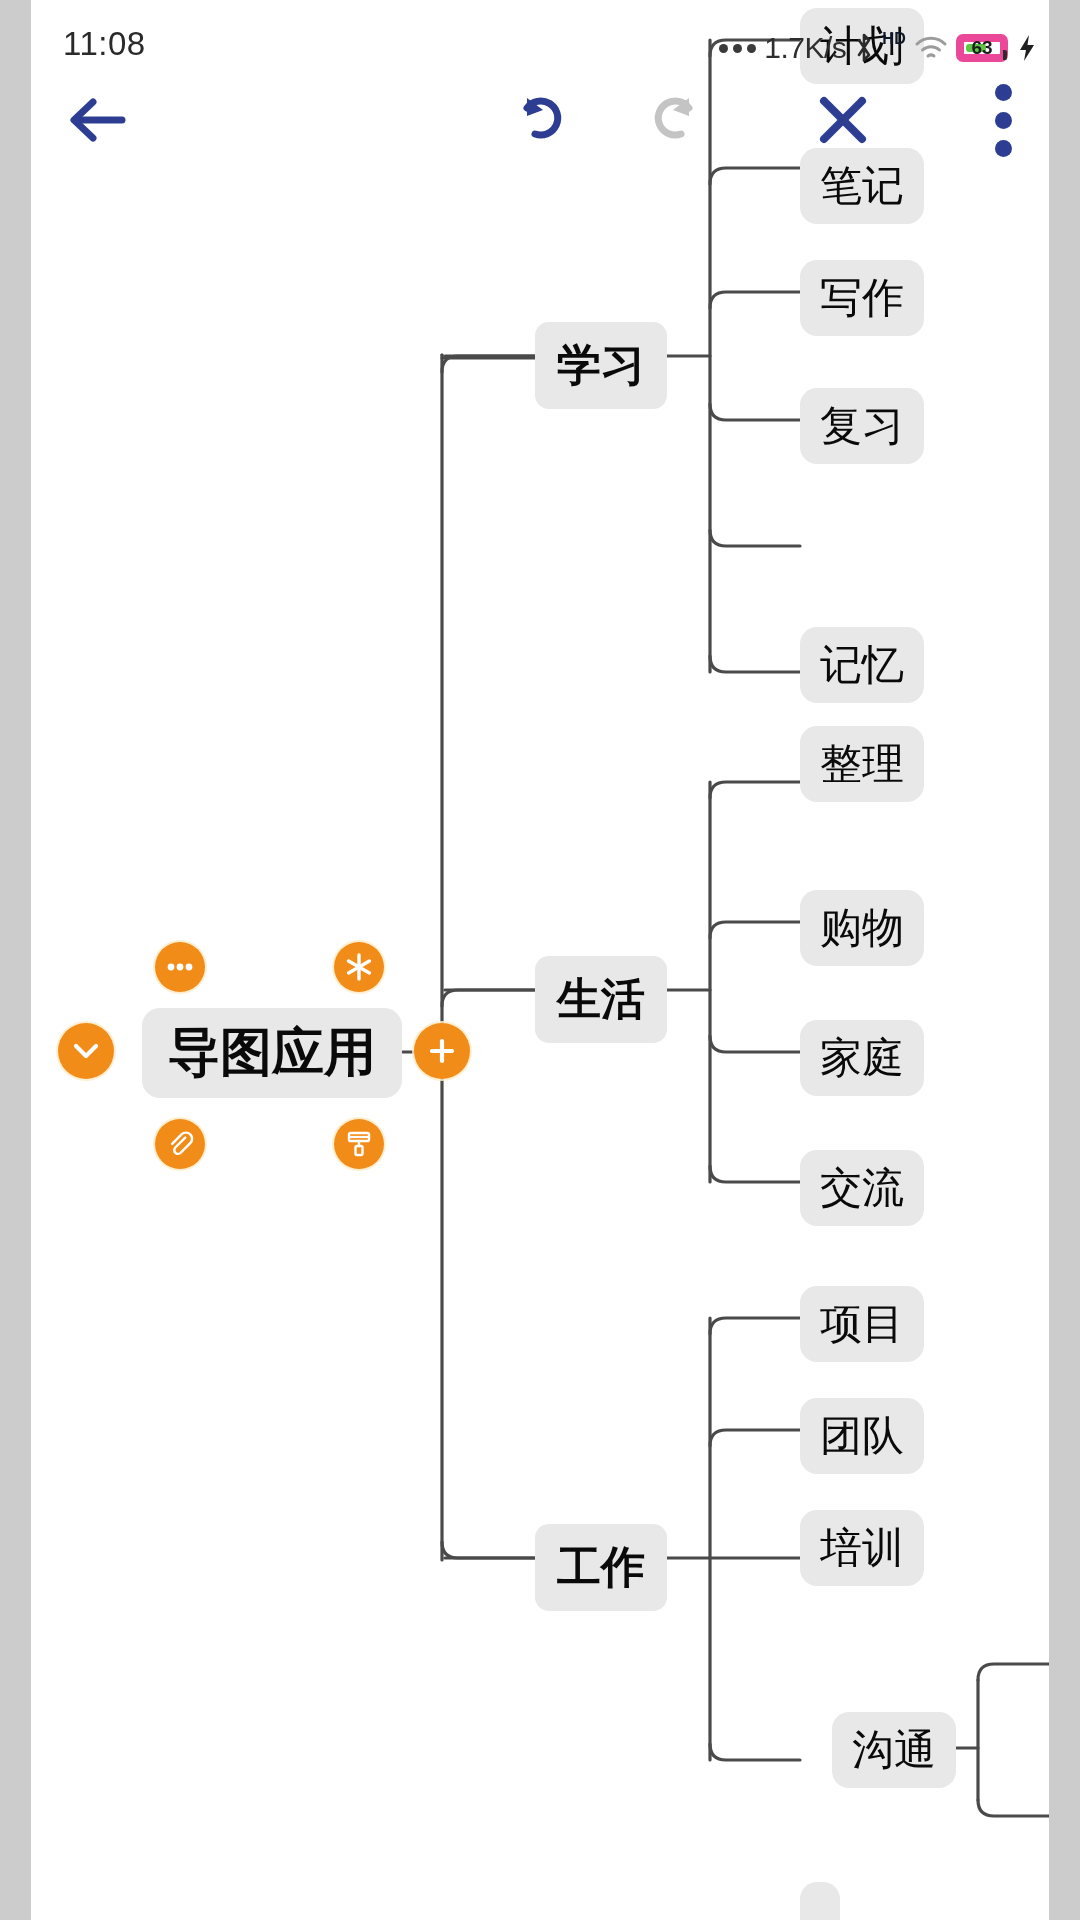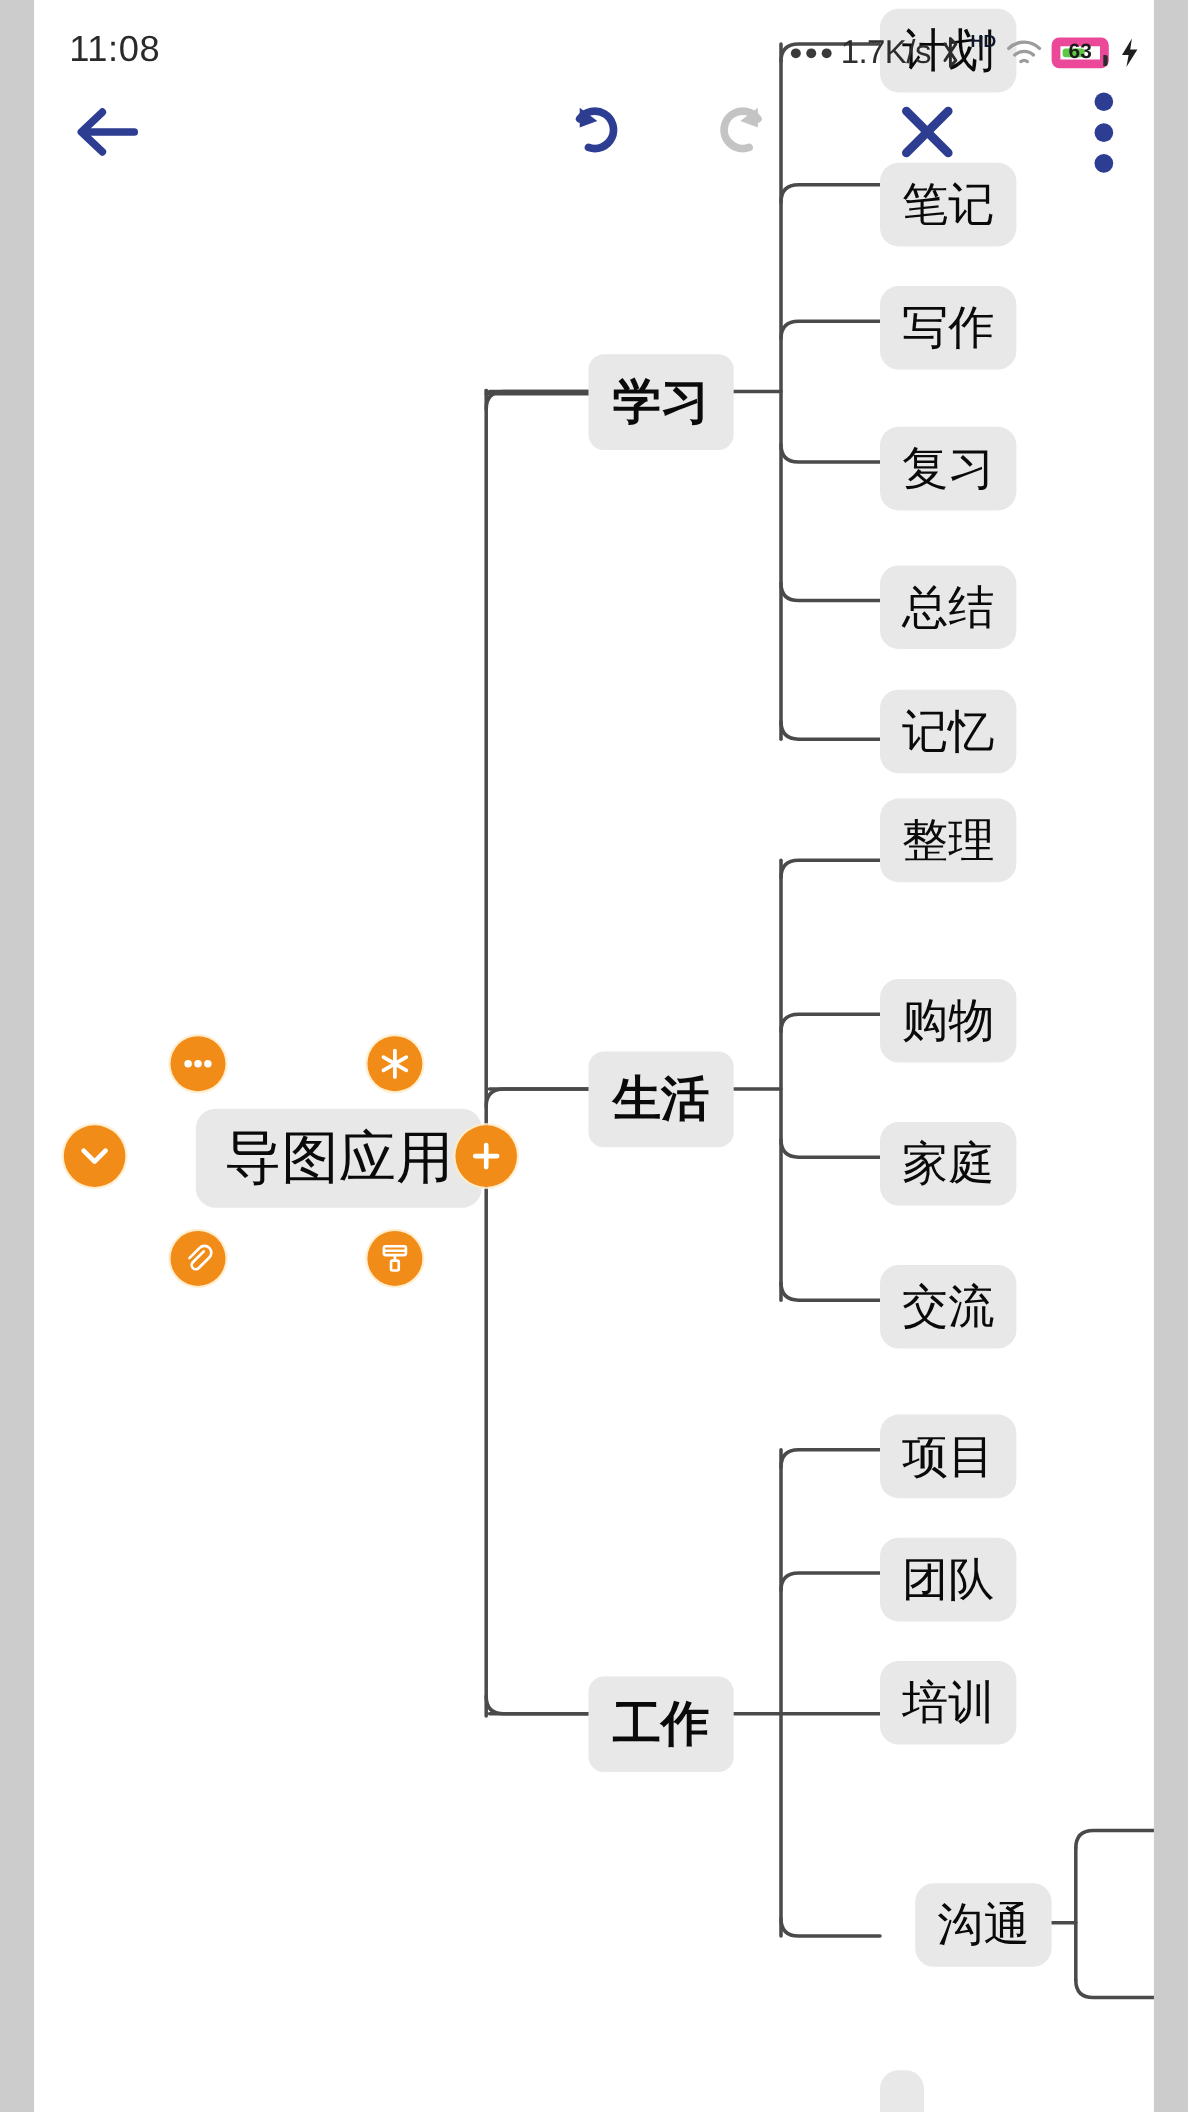--- a/index.html
+++ b/index.html
@@ -164,24 +164,23 @@
     display: flex;
     align-items: center;
     justify-content: center;
     box-sizing: border-box;
     cursor: pointer;
     z-index: 20;
     white-space: nowrap;
   }
   .node.root {
     font-size: 52px;
-    font-weight: normal;
+    font-weight: bold;
     padding: 10px 26px;
     border-radius: 18px;
-    margin-left: 36px;
   }
   .node.branch {
     font-size: 44px;
     font-weight: bold;
     padding: 14px 22px;
   }
   .node.leaf {
     font-size: 42px;
     padding: 10px 20px;
     border-radius: 17px;
@@ -308,21 +307,20 @@
     </div>
 
     <div class="node branch" style="left:535px; top:322px;">学习</div>
     <div class="node branch" style="left:535px; top:956px;">生活</div>
     <div class="node branch" style="left:535px; top:1524px;">工作</div>
 
     <div class="node leaf" style="left:800px; top:8px;">计划</div>
     <div class="node leaf" style="left:800px; top:148px;">笔记</div>
     <div class="node leaf" style="left:800px; top:260px;">写作</div>
     <div class="node leaf" style="left:800px; top:388px;">复习</div>
-    <div class="node leaf" style="left:800px; top:514px;">总结</div>
     <div class="node leaf" style="left:800px; top:627px;">记忆</div>
 
     <div class="node leaf" style="left:800px; top:726px;">整理</div>
     <div class="node leaf" style="left:800px; top:890px;">购物</div>
     <div class="node leaf" style="left:800px; top:1020px;">家庭</div>
     <div class="node leaf" style="left:800px; top:1150px;">交流</div>
 
     <div class="node leaf" style="left:800px; top:1286px;">项目</div>
     <div class="node leaf" style="left:800px; top:1398px;">团队</div>
     <div class="node leaf" style="left:800px; top:1510px;">培训</div>

